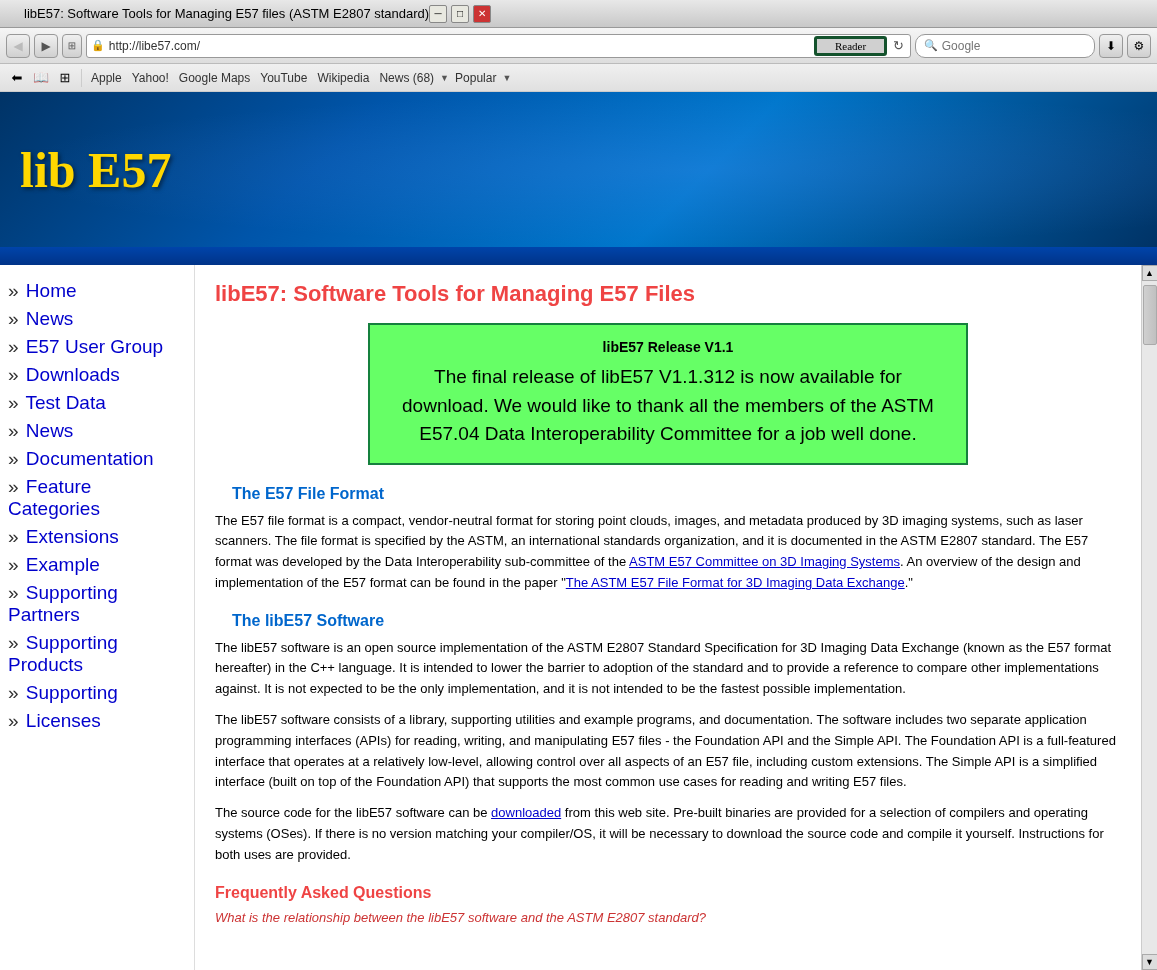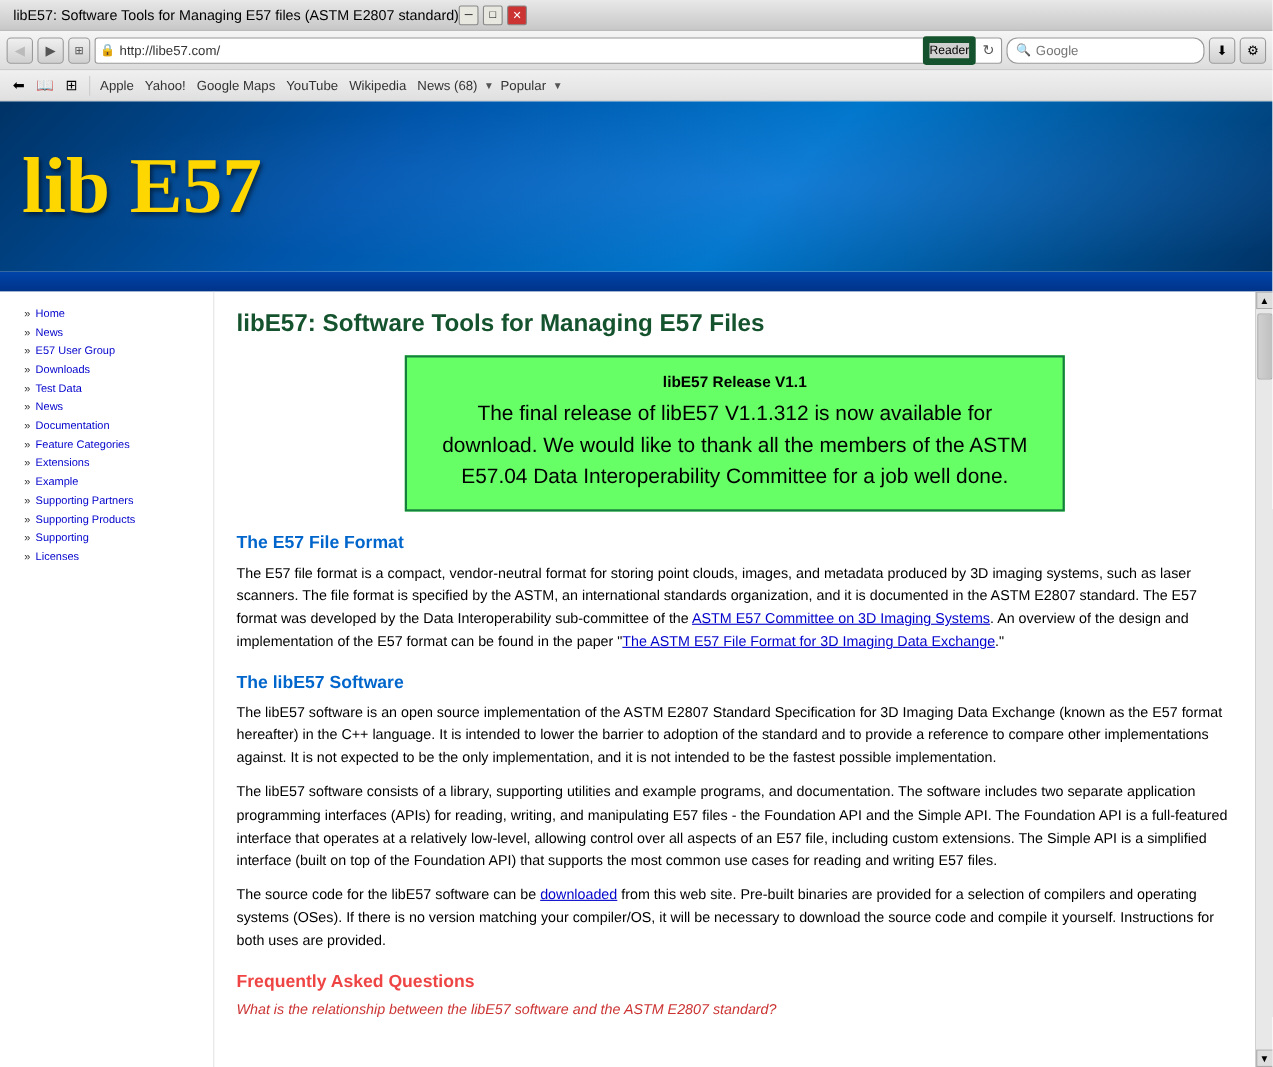--- a/index.html
+++ b/index.html
@@ -4,21 +4,21 @@
   <style>
     * { margin: 0; padding: 0; box-sizing: border-box; }
     body { font-family: Arial, sans-serif; font-size: 13px; background: #fff; overflow: hidden; width: 1157px; height: 970px; }
 
     
     .window-titlebar {
       background: linear-gradient(to bottom, #e8e8e8, #c8c8c8);
       height: 28px;
       display: flex;
       align-items: center;
-      padding: 0 12px;
+      padding: 0 24px;
       border-bottom: 1px solid #999;
       user-select: none;
     }
     .window-controls {
       display: flex;
       gap: 4px;
     }
     .win-btn {
       width: 18px; height: 18px;
       border-radius: 2px;
@@ -75,25 +75,26 @@
     }
     .address-bar input {
       flex: 1;
       border: none;
       outline: none;
       font-size: 12px;
       color: #333;
     }
     .reader-btn {
       background: #d0d0d0;
-      border: 6px solid #14532d;
+      border: 3px solid #14532d;
       border-radius: 3px;
-      padding: 1px 0;
+      padding: 1px 18px;
       font-size: 11px;
       cursor: pointer;
+      font-family: Liberation Serif, serif;
     }
     .refresh-btn {
       font-size: 13px;
       color: #555;
       cursor: pointer;
       padding: 2px;
     }
     .search-bar {
       height: 24px;
       display: flex;
@@ -206,21 +207,21 @@
       width: 100%;
       height: 155px;
       background: linear-gradient(135deg, #003366 0%, #0055aa 30%, #0077cc 60%, #003366 100%);
       position: relative;
       overflow: hidden;
       display: flex;
       align-items: center;
       padding-left: 20px;
     }
     .banner-text {
-      font-size: 72px;
+      font-size: 50px;
       font-weight: bold;
       color: #ffd700;
       font-family: Georgia, serif;
       text-shadow: 2px 2px 4px rgba(0,0,0,0.5);
       position: relative;
       z-index: 2;
     }
     .banner-overlay {
       position: absolute;
       top: 0; left: 0; right: 0; bottom: 0;
@@ -244,22 +245,21 @@
     .sidebar {
       width: 195px;
       min-width: 195px;
       background: #fff;
       border-right: 1px solid #ddd;
       padding: 12px 8px;
       overflow-y: auto;
     }
     .sidebar-item {
       padding: 3px 0;
-      font-size: 10px;
-      margin-left: 14px;
+      font-size: 19px;
     }
     .sidebar-item a {
       color: #0000cc;
       text-decoration: none;
       cursor: pointer;
     }
     .sidebar-bullet {
       color: #333;
       margin-right: 2px;
     }
@@ -267,21 +267,21 @@
     
     .main-content {
       flex: 1;
       padding: 16px 20px;
       overflow-y: auto;
       background: #fff;
     }
     .page-title {
       font-size: 22px;
       font-weight: bold;
-      color: #14532d;
+      color: #ef4444;
       margin-bottom: 16px;
     }
 
     
     .release-box {
       border: 2px solid #15803d;
       background: #66ff66;
       padding: 14px 20px;
       margin: 0 auto 20px auto;
       max-width: 600px;
@@ -298,21 +298,21 @@
       font-size: 19px;
       color: #000000;
       line-height: 1.5;
       text-align: center;
     }
 
     .section-heading {
       font-size: 16px;
       font-weight: bold;
       color: #0066cc;
-      margin: 18px 0 8px 0;
+      margin: 18px 0 8px 17px;
     }
     .body-text {
       font-size: 13px;
       color: #000;
       line-height: 1.6;
       margin-bottom: 10px;
     }
     .body-text a {
       color: #0000cc;
       text-decoration: underline;

